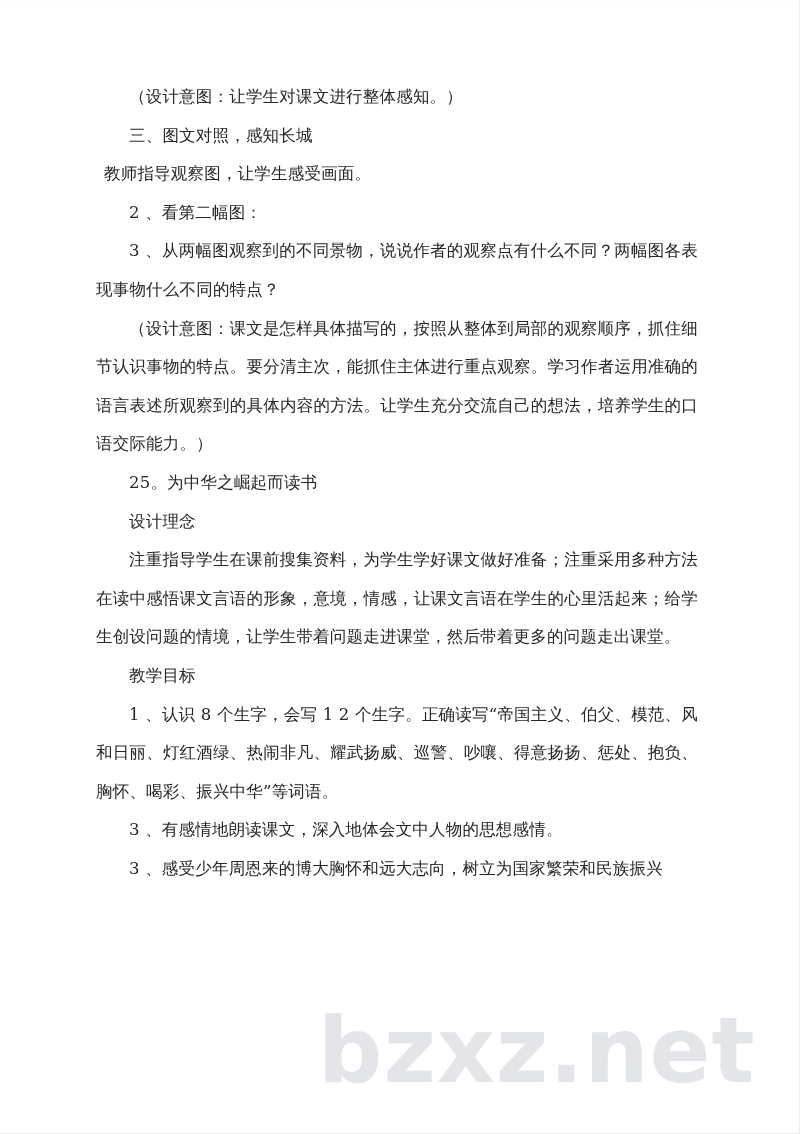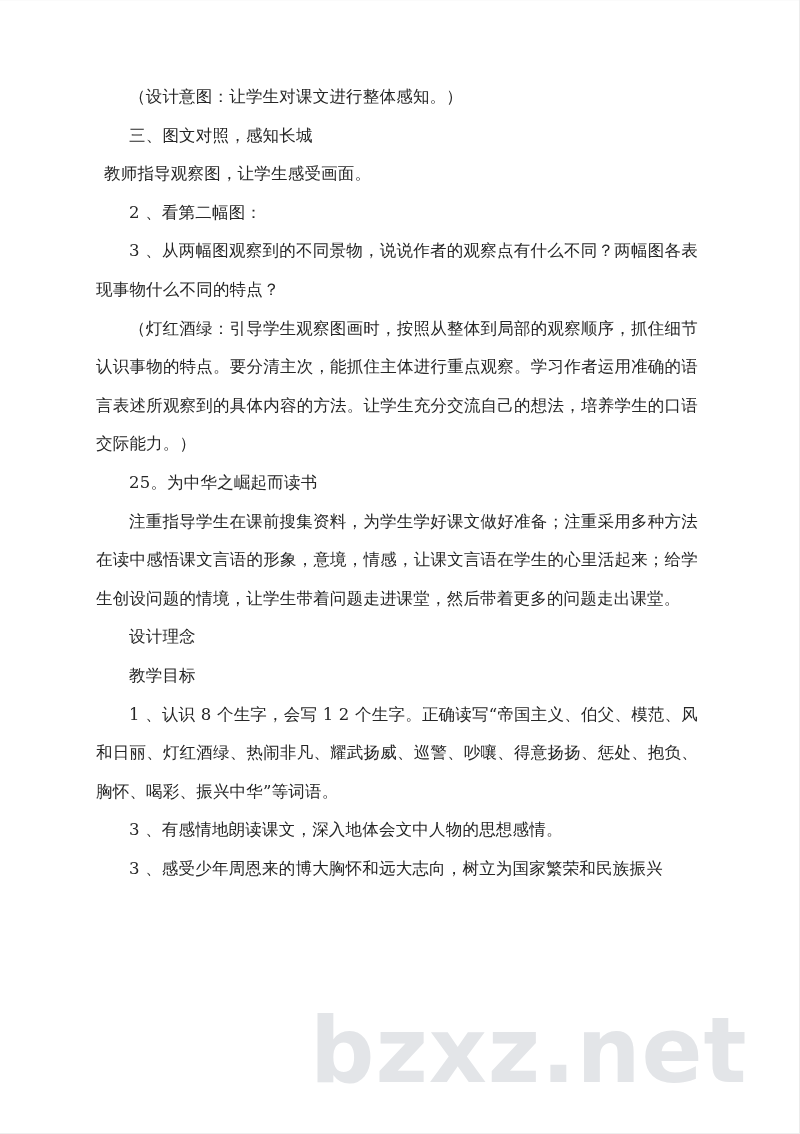--- a/index.html
+++ b/index.html
@@ -20,21 +20,21 @@
   }
   #page::before {
     content: "";
     position: absolute;
     left: 0; right: 0; top: 0;
     height: 1px;
     background: #fbfbfb;
   }
   .watermark {
     position: absolute;
-    left: 310px;
+    left: 318px;
     top: 1006px;
     font-family: "DejaVu Sans", "Liberation Sans", sans-serif;
     font-size: 90px;
     font-weight: 700;
     letter-spacing: 1px;
     color: #e3e5e8;
     line-height: 1;
     white-space: nowrap;
     user-select: none;
     z-index: 0;
@@ -68,23 +68,23 @@
 <div id="page">
 
   <div class="watermark">bzxz.net</div>
 
   <div class="doc-body">
       <p class="line indent-2 nowrap-line">（设计意图：让学生对课文进行整体感知。）</p>
       <p class="line indent-2 nowrap-line">三、图文对照，感知长城</p>
       <p class="line indent-0 nowrap-line">教师指导观察图，让学生感受画面。</p>
       <p class="line indent-2 nowrap-line">2 、看第二幅图：</p>
       <p class="line indent-2">3 、从两幅图观察到的不同景物，说说作者的观察点有什么不同？两幅图各表现事物什么不同的特点？</p>
-      <p class="line indent-2">（灯红酒绿：引导学生观察图画时，按照从整体到局部的观察顺序，抓住细节认识事物的特点。要分清主次，能抓住主体进行重点观察。学习作者运用准确的语言表述所观察到的具体内容的方法。让学生充分交流自己的想法，培养学生的口语交际能力。）</p>
+      <p class="line indent-2">（设计意图：课文是怎样具体描写的，按照从整体到局部的观察顺序，抓住细节认识事物的特点。要分清主次，能抓住主体进行重点观察。学习作者运用准确的语言表述所观察到的具体内容的方法。让学生充分交流自己的想法，培养学生的口语交际能力。）</p>
       <p class="line indent-2 nowrap-line">25。为中华之崛起而读书</p>
+      <p class="line indent-2 nowrap-line">设计理念</p>
       <p class="line indent-2">注重指导学生在课前搜集资料，为学生学好课文做好准备；注重采用多种方法在读中感悟课文言语的形象，意境，情感，让课文言语在学生的心里活起来；给学生创设问题的情境，让学生带着问题走进课堂，然后带着更多的问题走出课堂。</p>
-      <p class="line indent-2 nowrap-line">设计理念</p>
       <p class="line indent-2 nowrap-line">教学目标</p>
       <p class="line indent-2">1 、认识 8 个生字，会写 1 2 个生字。正确读写“帝国主义、伯父、模范、风和日丽、灯红酒绿、热闹非凡、耀武扬威、巡警、吵嚷、得意扬扬、惩处、抱负、胸怀、喝彩、振兴中华”等词语。</p>
       <p class="line indent-2 nowrap-line">3 、有感情地朗读课文，深入地体会文中人物的思想感情。</p>
       <p class="line indent-2 nowrap-line">3 、感受少年周恩来的博大胸怀和远大志向，树立为国家繁荣和民族振兴</p>
     </div>
 
 </div>
 
 </body></html>

